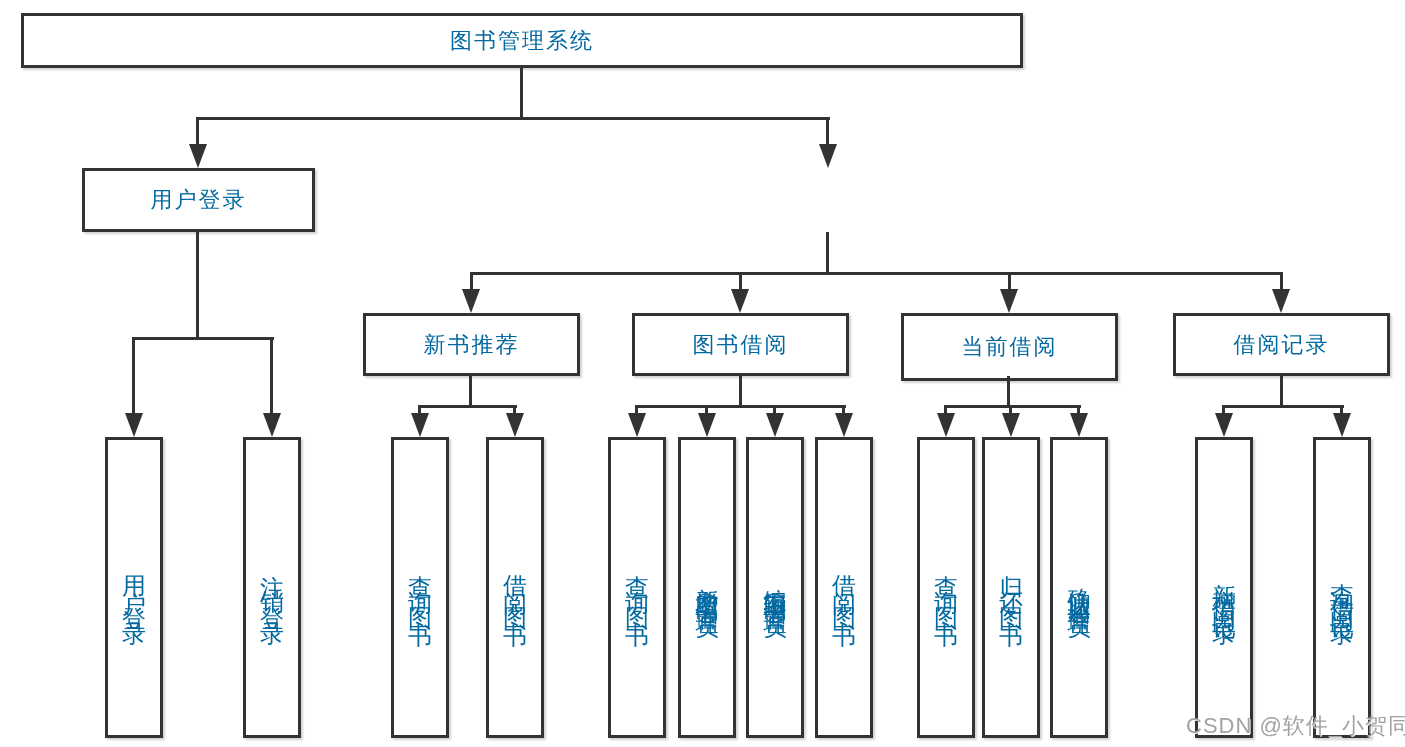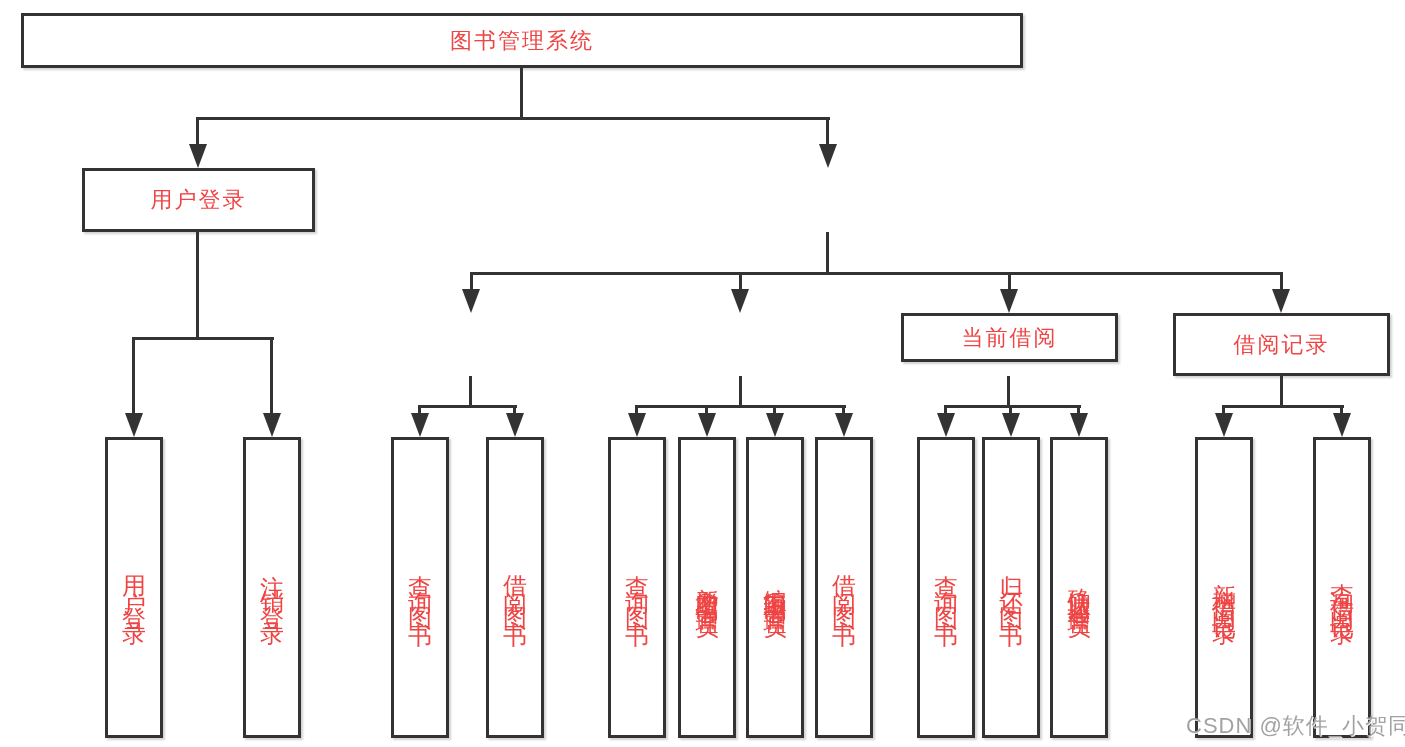--- a/index.html
+++ b/index.html
@@ -10,21 +10,21 @@
     background: #ffffff;
     font-family: "Liberation Sans", "DejaVu Sans", sans-serif;
     overflow: hidden;
   }
   
   .box {
     position: absolute;
     box-sizing: border-box;
     background: #ffffff;
     border: 3px solid #333333;
-    color: #ef4444;
+    color: #0369a1;
     display: flex;
     align-items: center;
     justify-content: center;
     box-shadow: 2px 2px 2px rgba(0,0,0,0.18);
   }
   .hbox { font-size: 22px; letter-spacing: 2px; }
   .leaf { width: 58px; top: 437px; height: 301px; font-size: 24px; }
   .leaf .vtext {
     writing-mode: vertical-rl;
     text-orientation: mixed;
@@ -91,21 +91,27 @@
   <div class="hline" style="left:470px; top:272px; width:813px;"></div>
   <div class="vline" style="left:470px; top:272px; height:20px;"></div>
   <div class="arrow" style="left:462px; top:289px;"></div>
   <div class="vline" style="left:739px; top:272px; height:20px;"></div>
   <div class="arrow" style="left:731px; top:289px;"></div>
   <div class="vline" style="left:1008px; top:272px; height:20px;"></div>
   <div class="arrow" style="left:1000px; top:289px;"></div>
   <div class="vline" style="left:1280px; top:272px; height:20px;"></div>
   <div class="arrow" style="left:1272px; top:289px;"></div>
 
-  <div class="box hbox" style="left:901px; top:313px; width:217px; height:49px;">
+  <div class="box hbox" style="left:363px; top:313px; width:217px; height:63px;">
+    <span>新书推荐</span>
+  </div>
+  <div class="box hbox" style="left:632px; top:313px; width:217px; height:63px;">
+    <span>图书借阅</span>
+  </div>
+  <div class="box hbox" style="left:901px; top:313px; width:217px; height:68px;">
     <span>当前借阅</span>
   </div>
   <div class="box hbox" style="left:1173px; top:313px; width:217px; height:63px;">
     <span>借阅记录</span>
   </div>
 
   <div class="vline" style="left:469px; top:376px; height:31px;"></div>
   <div class="hline" style="left:418px; top:405px; width:99px;"></div>
   <div class="vline" style="left:418px; top:405px; height:14px;"></div>
   <div class="arrow" style="left:411px; top:413px;"></div>

